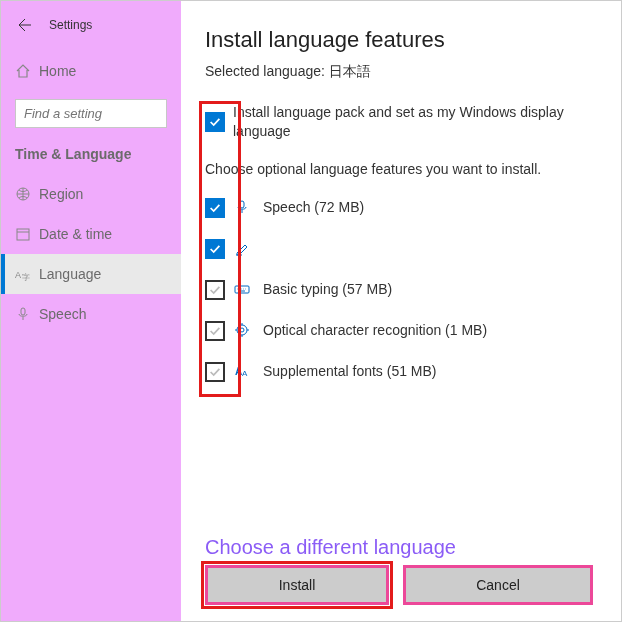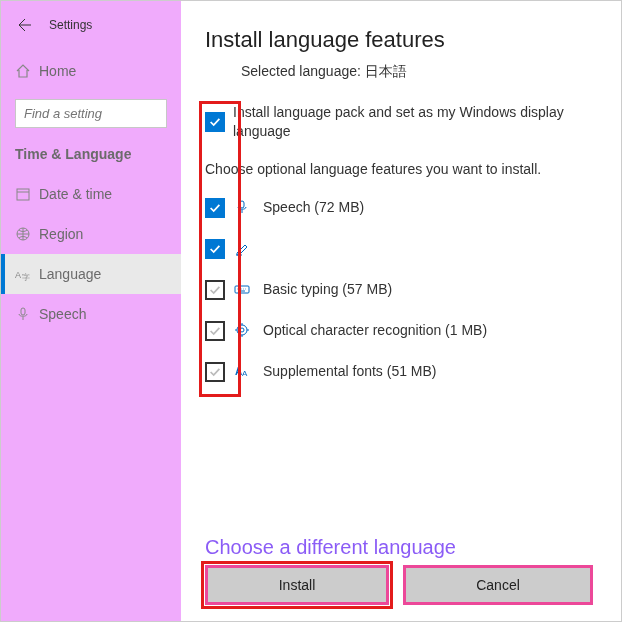--- a/index.html
+++ b/index.html
@@ -78,21 +78,20 @@
     .page-title {
       font-size: 22px;
       font-weight: 400;
       color: #222;
       margin-bottom: 10px;
     }
     .subtitle {
       font-size: 14px;
       color: #333;
       margin-bottom: 22px;
-      margin-left: 36px;
     }
     .feature-row {
       display: flex;
       align-items: center;
       gap: 8px;
       margin-bottom: 20px;
     }
     .feature-row .label {
       color: #333;
       line-height: 1.35;
@@ -192,35 +191,35 @@
     <span>Home</span>
   </div>
 
   <input class="search-box" placeholder="Find a setting" style="">
 
   <div class="section-title">Time &amp; Language</div>
 
   <div class="nav-row">
     <span class="nav-icon">
       <svg width="16" height="16" viewBox="0 0 16 16">
+          <circle cx="8" cy="8" r="6" fill="none" stroke="#888"></circle>
+          <path d="M2 8 H14 M8 2 V14 M4 4 C6 6 10 6 12 4 M4 12 C6 10 10 10 12 12" fill="none" stroke="#888"></path>
+        </svg>
+    </span>
+    <span>Region</span>
+  </div>
+
+  <div class="nav-row">
+    <span class="nav-icon">
+      <svg width="16" height="16" viewBox="0 0 16 16">
           <rect x="2" y="3" width="12" height="11" fill="none" stroke="#888"></rect>
           <path d="M2 6 H14" stroke="#888"></path>
         </svg>
     </span>
     <span>Date &amp; time</span>
-  </div>
-
-  <div class="nav-row">
-    <span class="nav-icon">
-      <svg width="16" height="16" viewBox="0 0 16 16">
-          <circle cx="8" cy="8" r="6" fill="none" stroke="#888"></circle>
-          <path d="M2 8 H14 M8 2 V14 M4 4 C6 6 10 6 12 4 M4 12 C6 10 10 10 12 12" fill="none" stroke="#888"></path>
-        </svg>
-    </span>
-    <span>Region</span>
   </div>
 
   <div class="nav-row active">
     <span class="nav-icon">
       <svg width="16" height="16" viewBox="0 0 16 16">
           <text x="0" y="12" font-size="9" fill="#888">A</text>
           <text x="7" y="14" font-size="8" fill="#888">字</text>
         </svg>
     </span>
     <span>Language</span>

